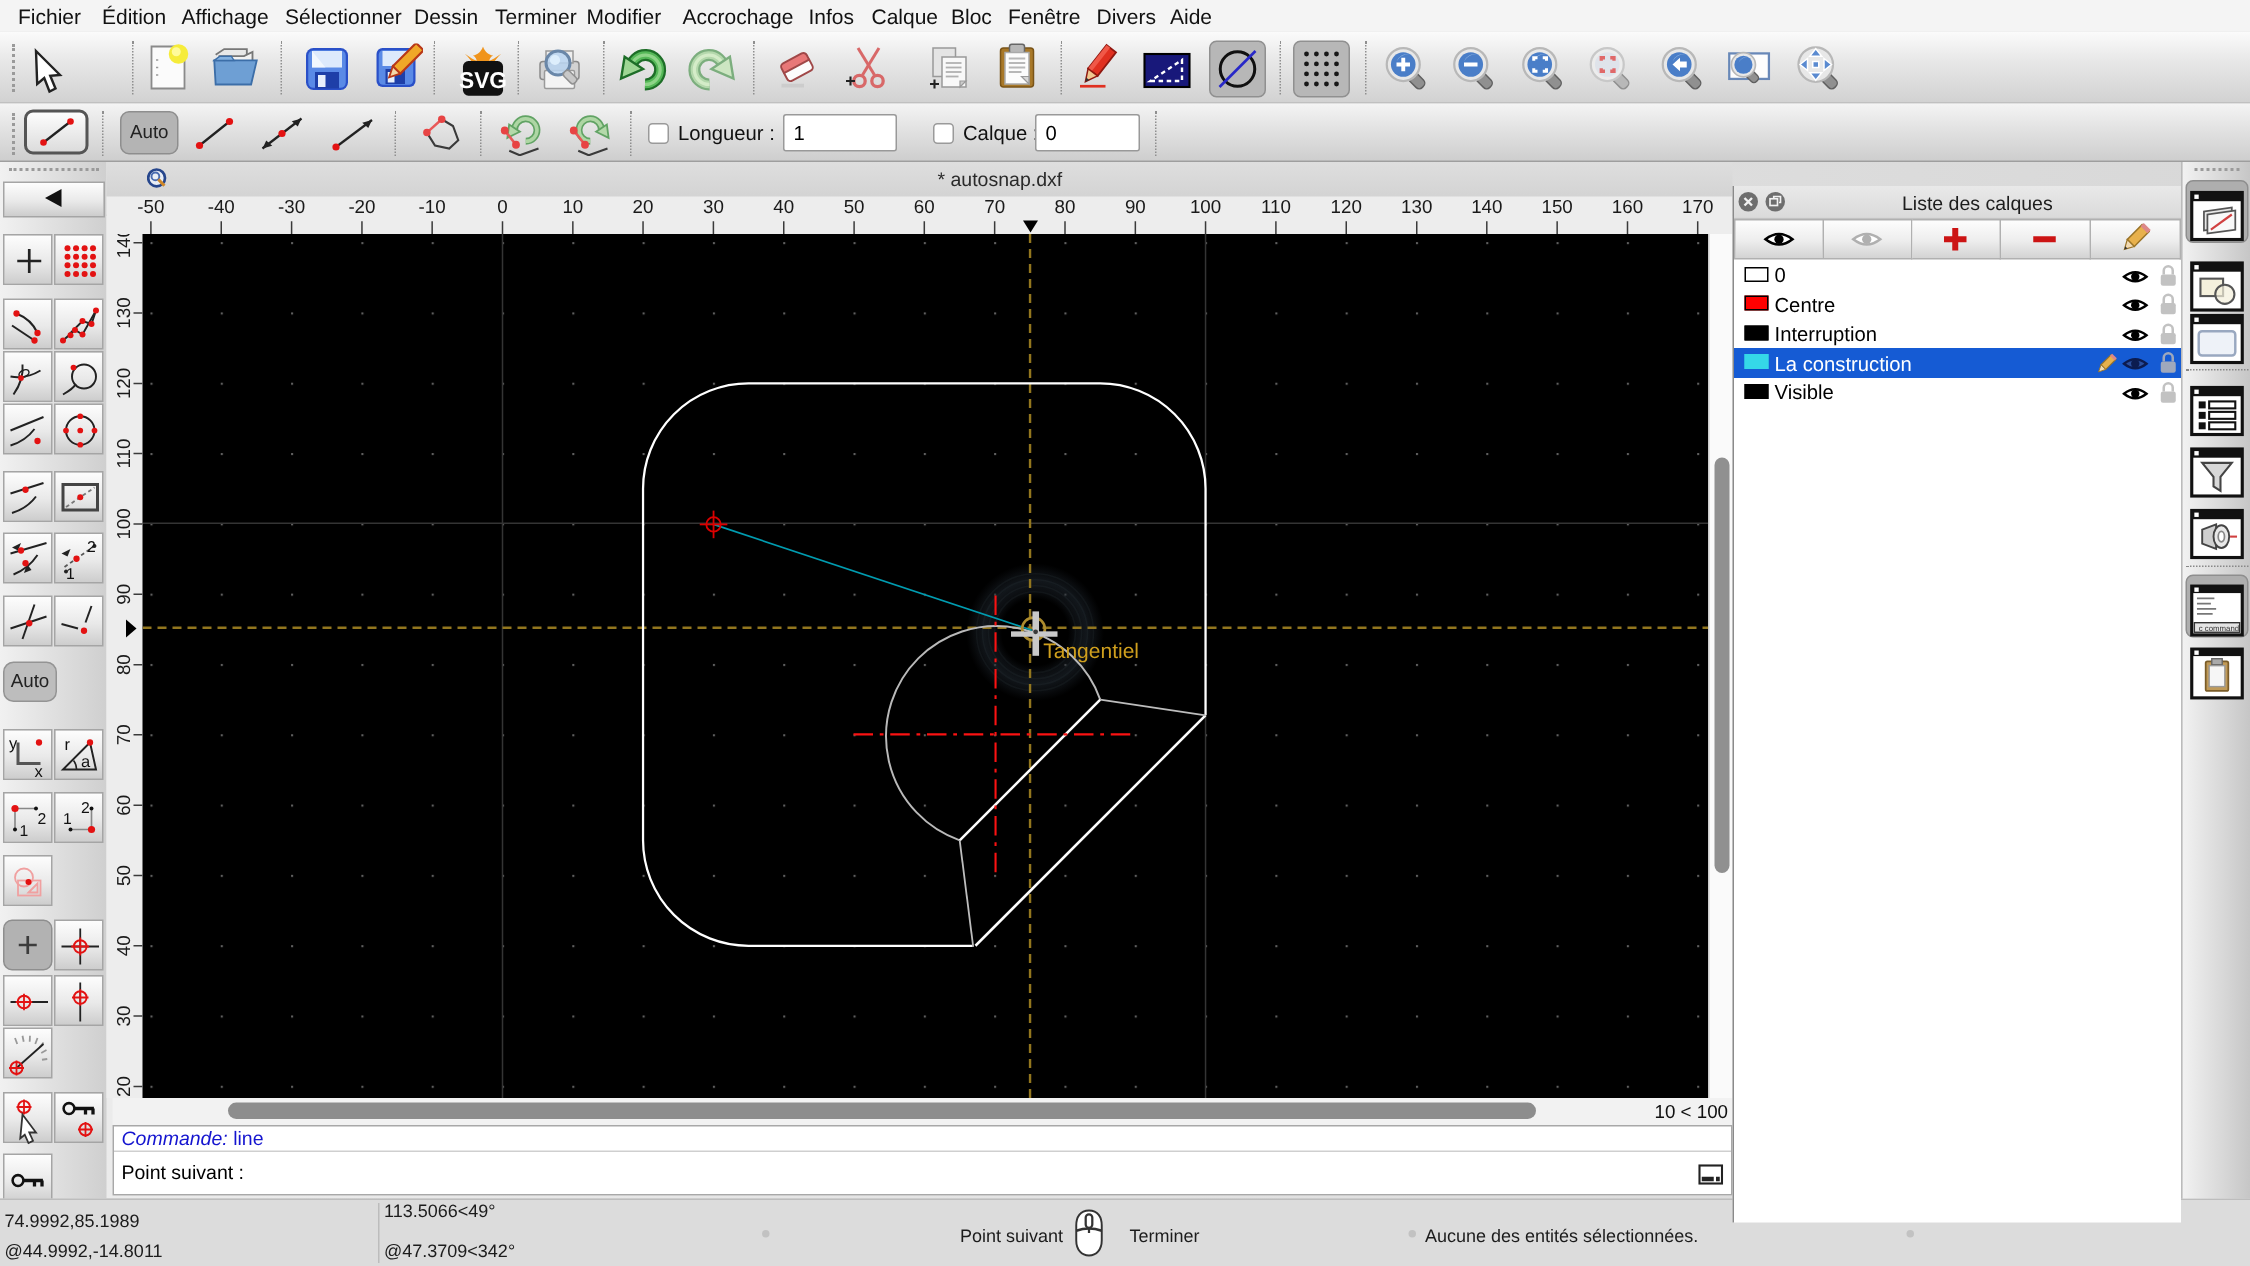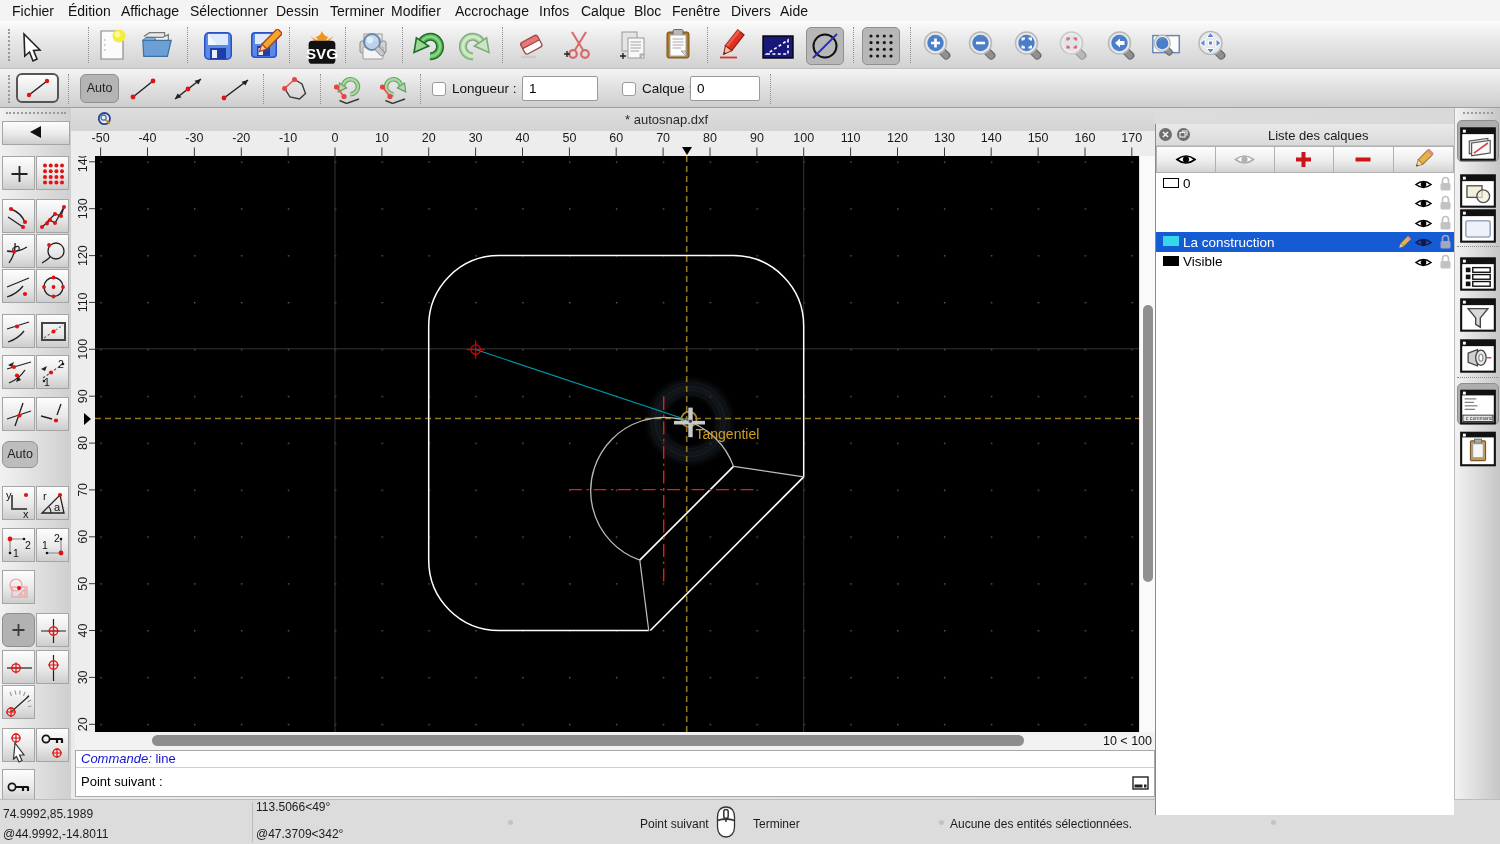--- a/index.html
+++ b/index.html
@@ -900,20 +900,28 @@
               <rect x="25.7" y="0.5" width="6.6" height="3" fill="#d88"></rect>
               <path d="M25.7 16 l3.3 6 3.3 -6 z" fill="#f2dab2" stroke="#9a7428" stroke-width=".8"></path>
               <path d="M28 20.2 l1 1.9 1 -1.9 z" fill="#333"></path>
             </g>
           </svg></div>
   </div>
   <div class="lrow" style="top:49.5px">
         <span class="lsw" style="background:#fff"></span>
         <span style="position:absolute;left:27px;top:2.5px">0</span>
       </div>
+  <div class="lrow" style="top:69.1px">
+        <span class="lsw" style="background:#f00"></span>
+        <span style="position:absolute;left:27px;top:2.5px">Centre</span>
+      </div>
+  <div class="lrow" style="top:88.7px">
+        <span class="lsw" style="background:#000"></span>
+        <span style="position:absolute;left:27px;top:2.5px">Interruption</span>
+      </div>
   <div class="lrow" style="top:108.3px;background:#155bd4;color:#fff">
         <span class="lsw" style="background:#35d8e8;border-color:#35d8e8"></span>
         <span style="position:absolute;left:27px;top:2.5px">La construction</span>
       </div>
   <div class="lrow" style="top:127.9px">
         <span class="lsw" style="background:#000"></span>
         <span style="position:absolute;left:27px;top:2.5px">Visible</span>
       </div>
 
   <svg class="eye" style="position:absolute;left:258px;top:53.5px" width="19" height="13" viewBox="0 0 19 13">

